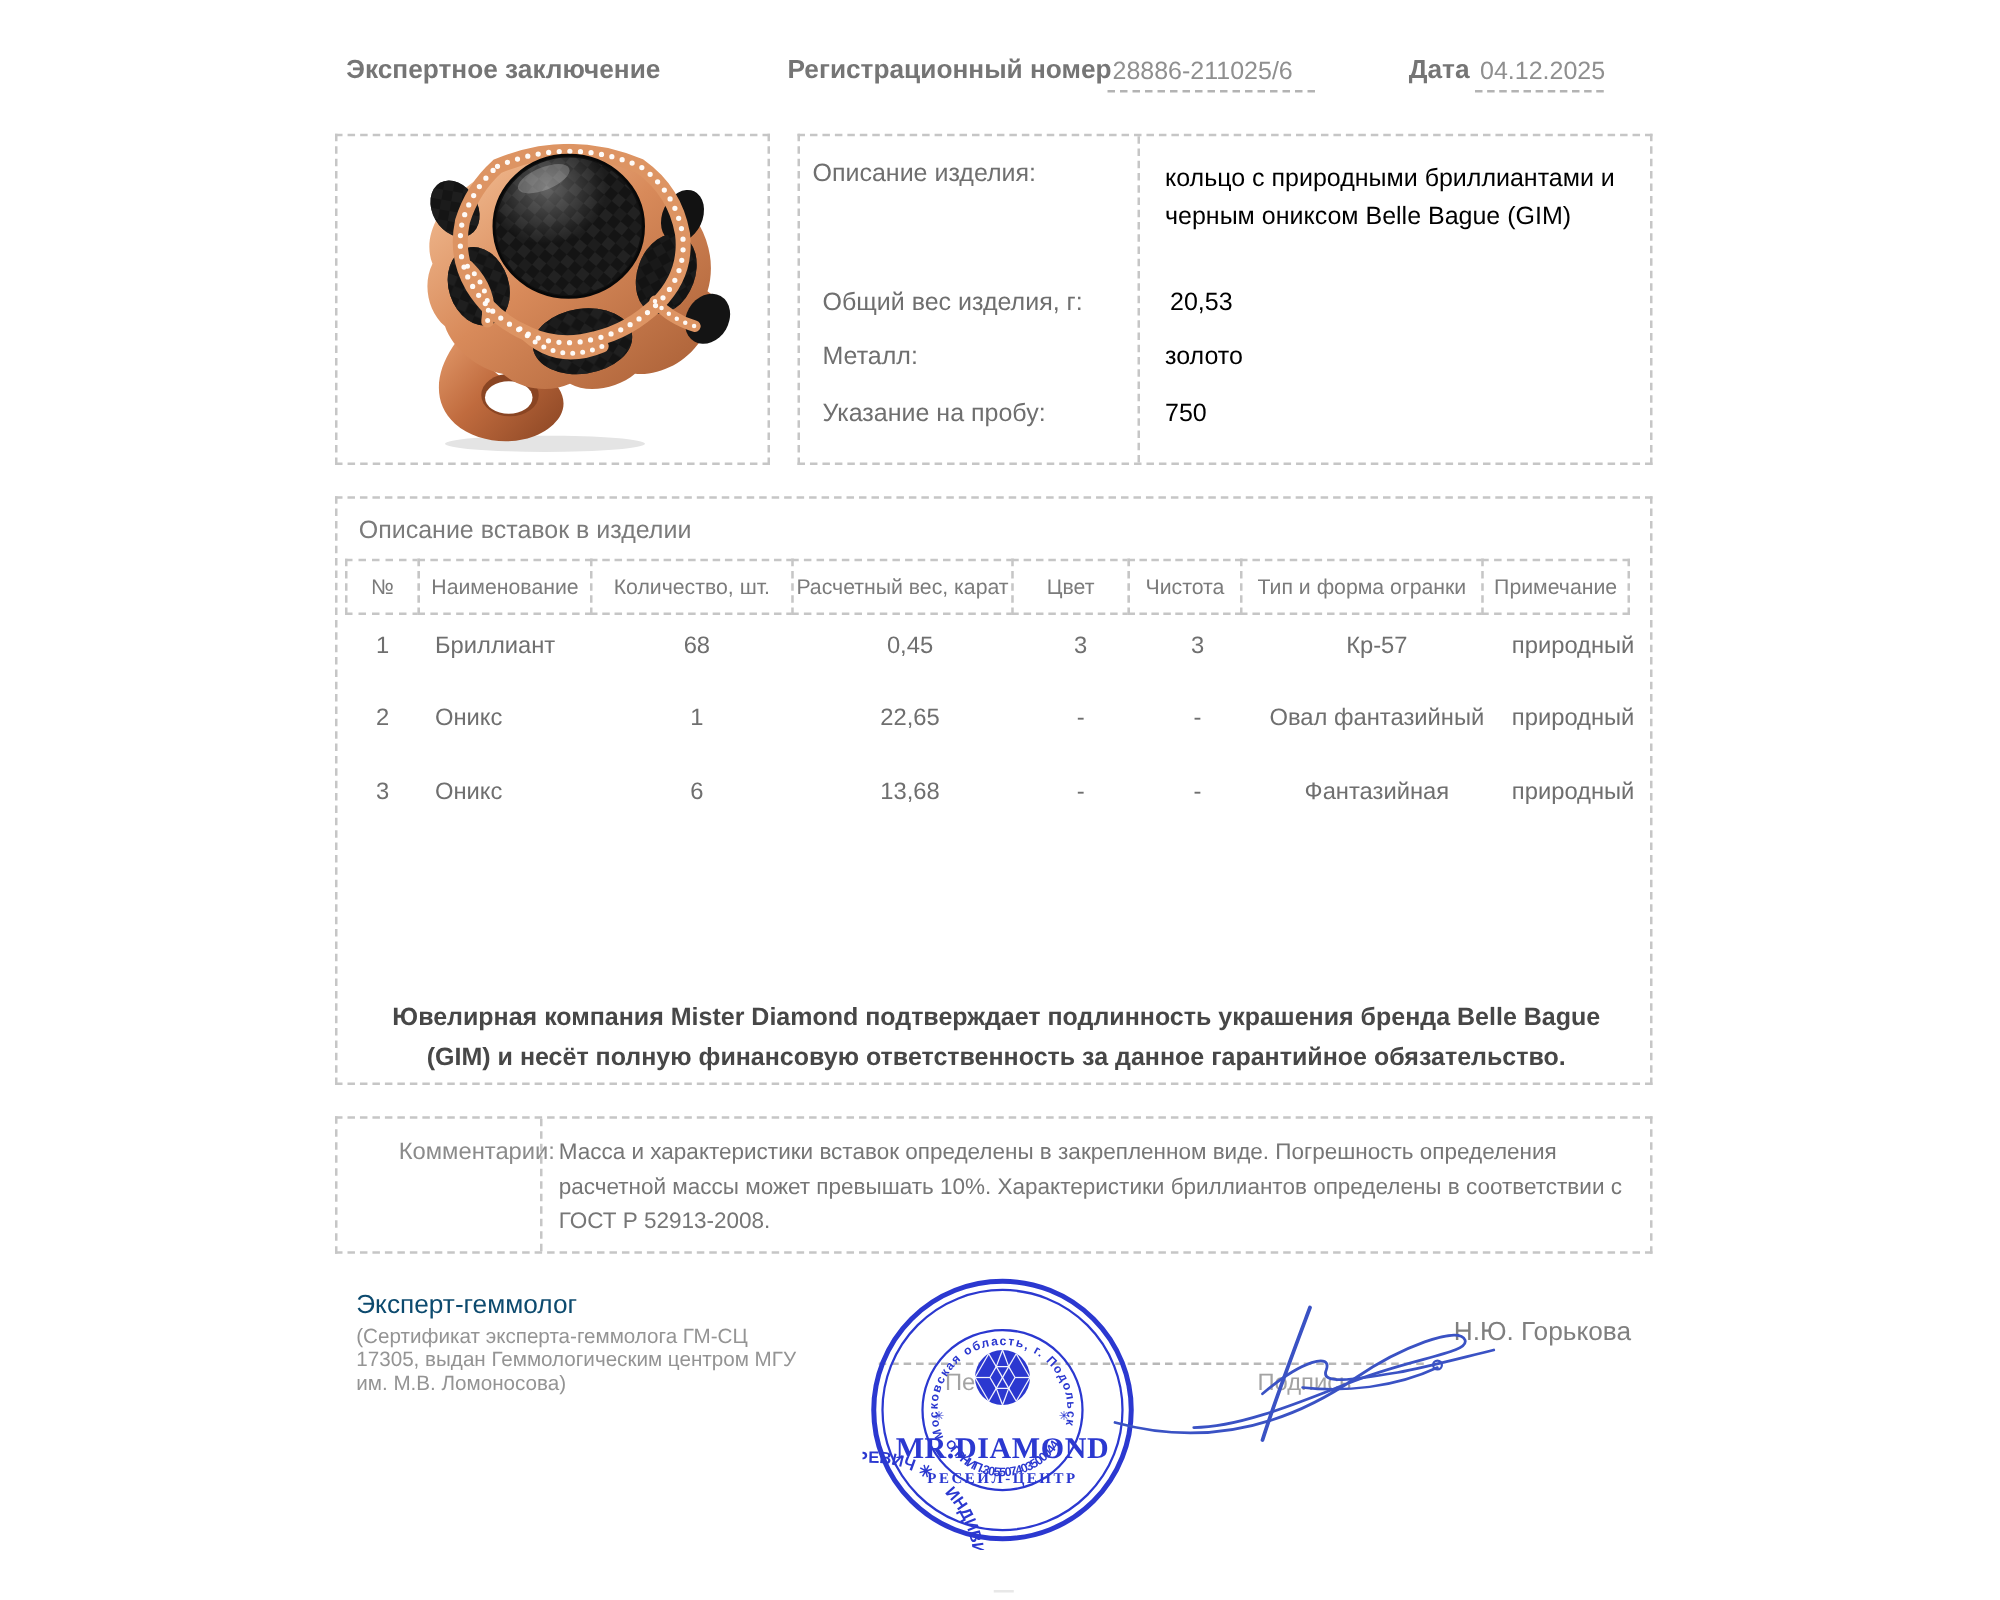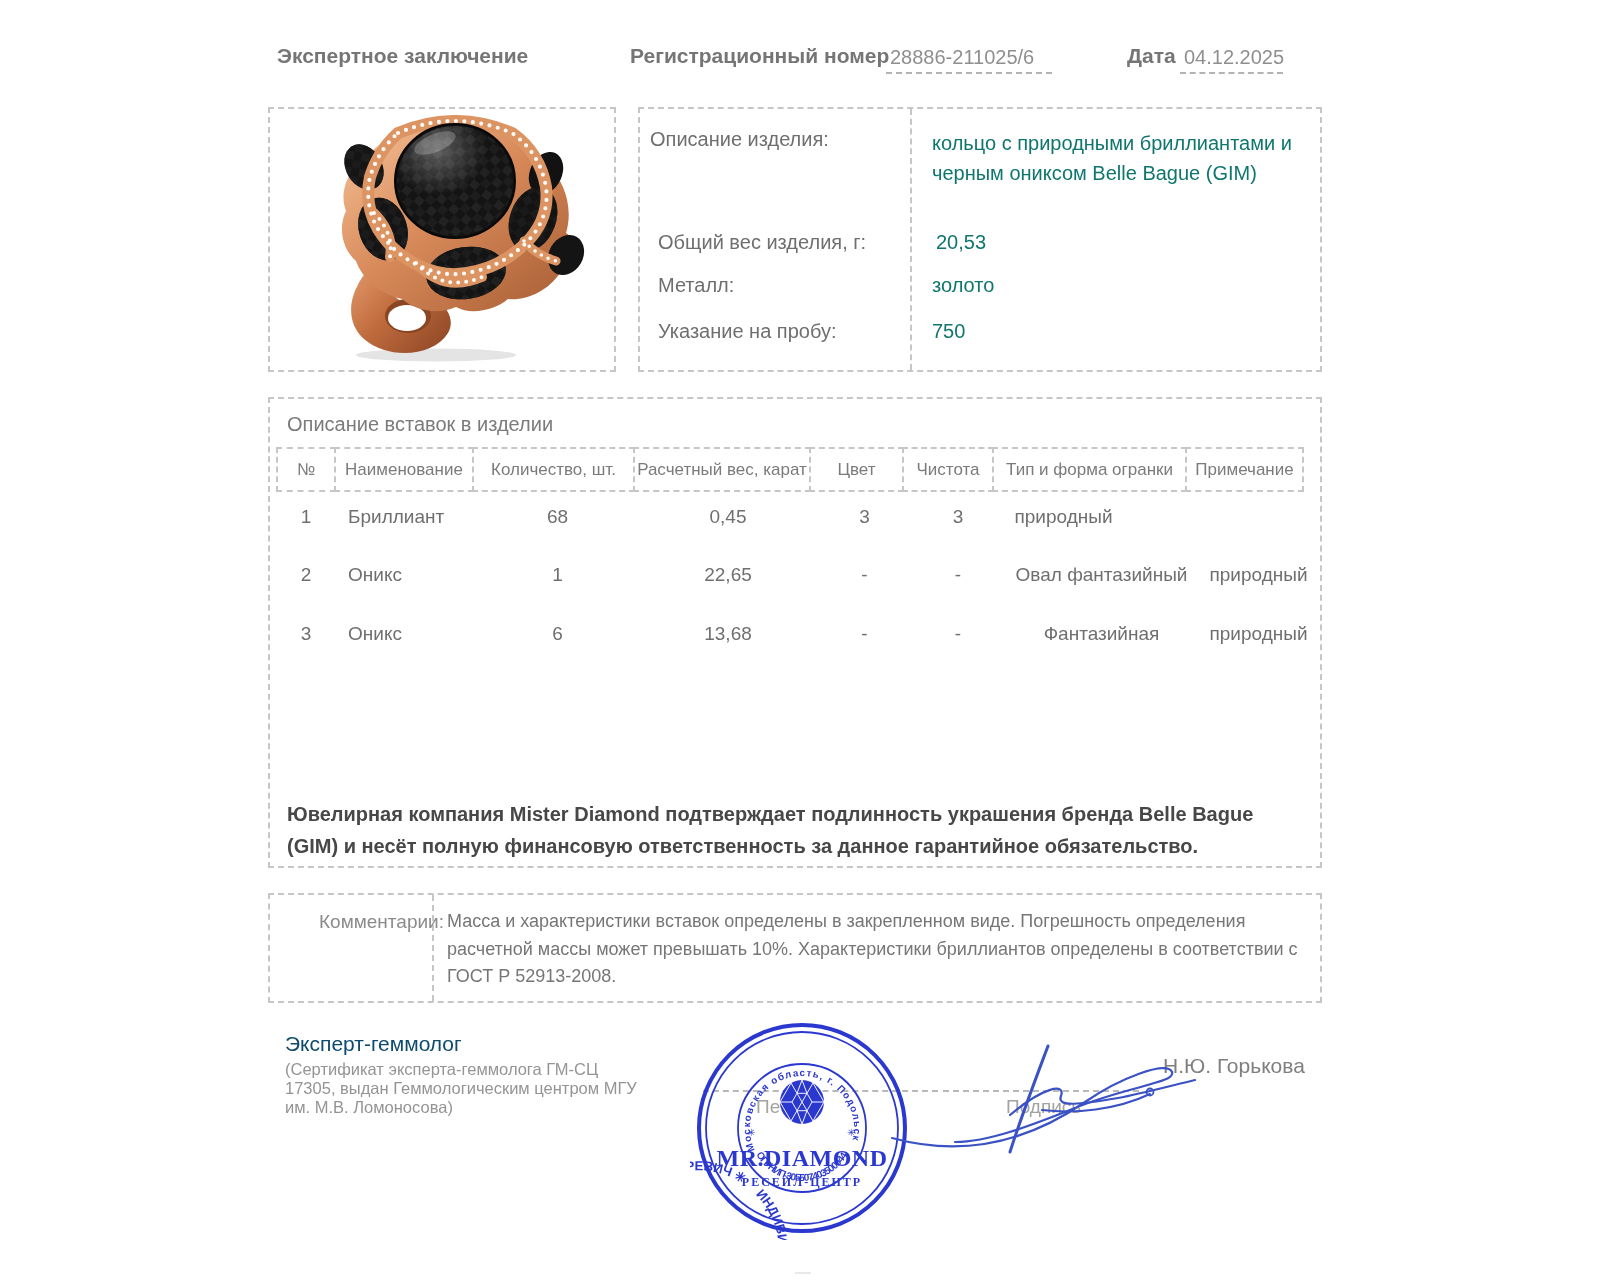--- a/index.html
+++ b/index.html
@@ -4,35 +4,35 @@
 <style>
   html,body{margin:0;padding:0;background:#ffffff;}
   body{width:1600px;height:1280px;position:relative;overflow:hidden;
        font-family:"Liberation Sans",sans-serif;-webkit-font-smoothing:antialiased;}
   .abs{position:absolute;}
   .dash-box{border:2px dashed #c6c6c6;background:#fff;box-sizing:border-box;}
   .hdr-label{font-weight:bold;color:#757575;font-size:21px;}
   .hdr-value{color:#8f8f8f;font-size:20px;}
   .dash-underline{border-top:2px dashed #b3b3b3;height:0;}
   .desc-label{color:#6f6f6f;font-size:20px;white-space:nowrap;}
-  .desc-value{color:#0f766e;font-size:20px;}
+  .desc-value{color:#000000;font-size:20px;}
   .vdash{border-left:2px dashed #c6c6c6;position:absolute;top:0;bottom:0;}
   .tbl-title{color:#7b7b7b;font-size:20px;}
   .hrow{display:flex;position:absolute;}
   .hcell{border:2px dashed #c6c6c6;box-sizing:border-box;height:45px;display:flex;
          align-items:center;justify-content:center;color:#7b7b7b;font-size:17px;
          text-align:center;background:#fff;}
   .hcell + .hcell{margin-left:-2px;}
   .drow{display:flex;position:absolute;height:58px;}
   .dcell{box-sizing:border-box;display:flex;align-items:center;justify-content:center;
          color:#6f6f6f;font-size:19px;}
   .c0{width:60px;}.c1{width:140px;}.c2{width:163px;}.c3{width:178px;}
   .c4{width:95px;}.c5{width:92px;}.c6{width:195px;}.c7{width:119px;}
   .dcell.c1{justify-content:flex-start;padding-left:12px;}
-  .statement{font-weight:bold;color:#474747;font-size:20px;line-height:32px;width:1020px;}
+  .statement{font-weight:bold;color:#474747;font-size:20px;line-height:32px;width:1020px;text-align:center;}
   .cmt-label{color:#8b8b8b;font-size:19px;}
   .cmt-text{color:#767676;font-size:18px;line-height:27.5px;width:872px;}
   .expert-title{color:#0c4a6e;font-size:21px;}
   .expert-cert{color:#949494;font-size:16.5px;line-height:19px;width:365px;}
   .field-line{border-top:2px dashed #b8b8b8;height:0;}
   .field-label{color:#a3a3a3;font-size:19px;}
   .expert-name{color:#7f7f7f;font-size:21px;}
   .page-mark{width:16px;height:2px;background:#e8e8e8;}
   svg text{font-family:"Liberation Sans",sans-serif;}
   .serif{font-family:"Liberation Serif","DejaVu Serif",serif;}
@@ -134,20 +134,21 @@
     <div class="hcell c7">Примечание</div>
   </div>
 
   <div class="drow" style="left:6px;top:89px;">
     <div class="dcell c0">1</div>
     <div class="dcell c1">Бриллиант</div>
     <div class="dcell c2">68</div>
     <div class="dcell c3">0,45</div>
     <div class="dcell c4">3</div>
     <div class="dcell c5">3</div>
+    <div class="dcell c6">Кр-57</div>
     <div class="dcell c7">природный</div>
   </div>
   <div class="drow" style="left:6px;top:147px;">
     <div class="dcell c0">2</div>
     <div class="dcell c1">Оникс</div>
     <div class="dcell c2">1</div>
     <div class="dcell c3">22,65</div>
     <div class="dcell c4">-</div>
     <div class="dcell c5">-</div>
     <div class="dcell c6">Овал фантазийный</div>

